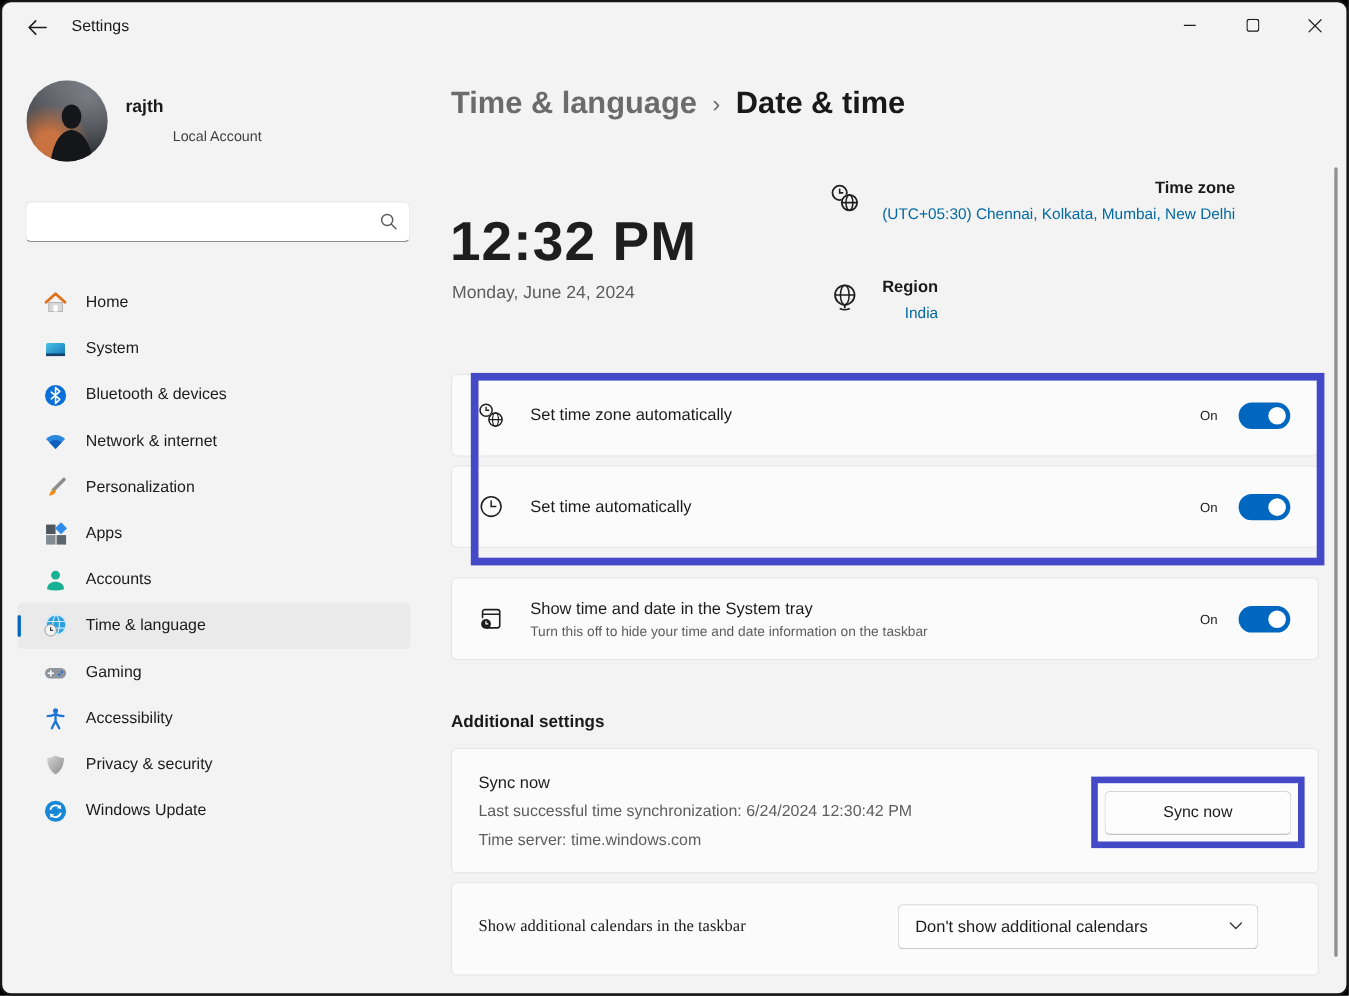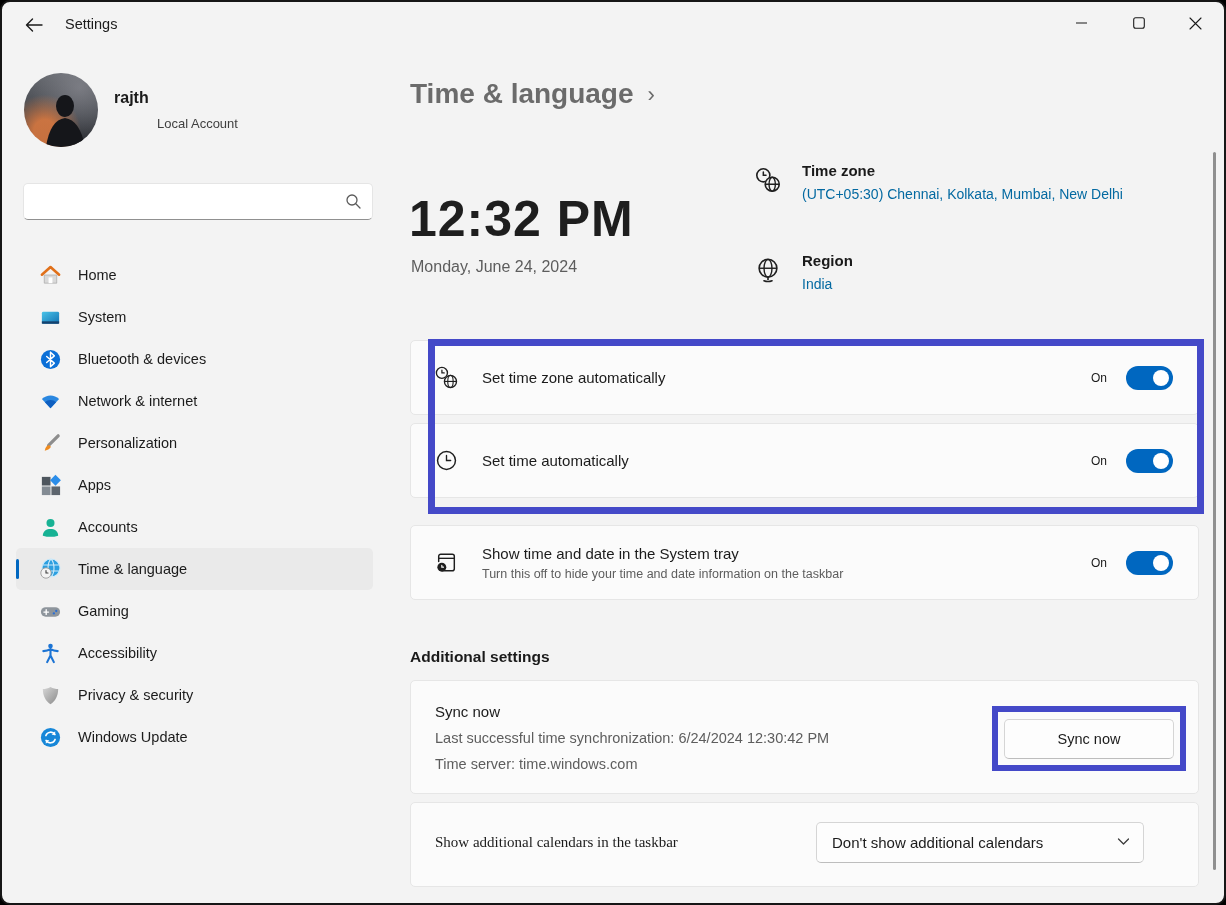--- a/index.html
+++ b/index.html
@@ -36,21 +36,21 @@
   .nav-label { margin-left:16px; font-size:14.5px; color:#1b1b1b; white-space:nowrap; }
   
   .breadcrumb { position:absolute; left:408px; top:76px; font-size:28px; font-weight:600; display:flex; align-items:center; gap:14px; }
   .bc-parent { color:#6b6b6b; cursor:pointer; }
   .bc-sep { color:#6b6b6b; font-size:22px; font-weight:400; padding-top:2px; }
   .bc-current { color:#191919; }
   .clock-time { position:absolute; left:407px; top:188px; font-size:50px; font-weight:600; color:#1e1e1e; letter-spacing:1px; }
   .clock-date { position:absolute; left:409px; top:256px; font-size:16px; color:#5d5d5d; }
   .info-block { position:absolute; display:flex; }
   .info-ic { width:30px; margin-top:4px; }
-  .info-txt { margin-left:18px; }
+  .info-txt { margin-left:18px;text-align:right; }
   .info-label { font-size:15px; font-weight:bold; color:#1a1a1a; }
   .info-value { font-size:14px; color:#0369a1; margin-top:7px; }
   .card { position:absolute; left:408px; width:789px; background:#fbfbfb; border:1px solid #e6e6e6; border-radius:5px; }
   .card-row { position:absolute; left:0; top:0; width:100%; height:100%; display:flex; align-items:center; }
   .card-ic { width:26px; margin-left:23px; flex:0 0 26px; display:flex; align-items:center; }
   .card-title { margin-left:22px; font-size:15px; color:#1b1b1b; }
   .card-sub { font-size:12.5px; color:#5d5d5d; margin-top:5px; }
   .toggle-group { position:absolute; right:25px; top:50%; transform:translateY(-50%); display:flex; align-items:center; gap:19px; }
   .toggle-state { font-size:12px; color:#1b1b1b; }
   .toggle { position:relative; width:47px; height:24px; border-radius:12px; background:#0067c0; cursor:pointer; }
@@ -244,20 +244,21 @@
             <path d="M7.1 18.5 L7.1 14.7 L10.8 14.9 Z" fill="#ffffff"></path>
           </svg>
       </span>
       <span class="nav-label">Windows Update</span>
     </div>
   </div>
 
   <div class="breadcrumb">
     <span class="bc-parent">Time &amp; language</span>
     <span class="bc-sep">›</span>
+    <span class="bc-current">Date &amp; time</span>
   </div>
 
   <div class="clock-time">12:32 PM</div>
   <div class="clock-date">Monday, June 24, 2024</div>
 
   <div class="info-block" style="left:752px; top:160px;">
     <div class="info-ic">
       <svg width="28" height="28" viewBox="0 0 24 24">
           <circle cx="8" cy="8" r="5.6" fill="none" stroke="#1f1f1f" stroke-width="1.4"></circle>
           <path d="M8 5.2 V8 H10.3" fill="none" stroke="#1f1f1f" stroke-width="1.3" stroke-linecap="round"></path>

